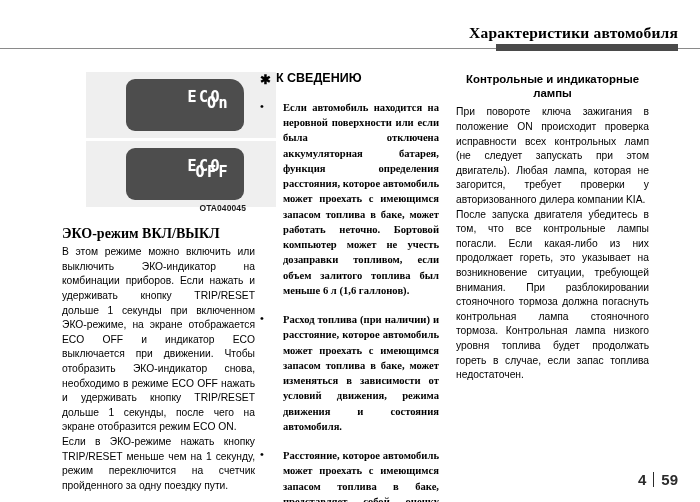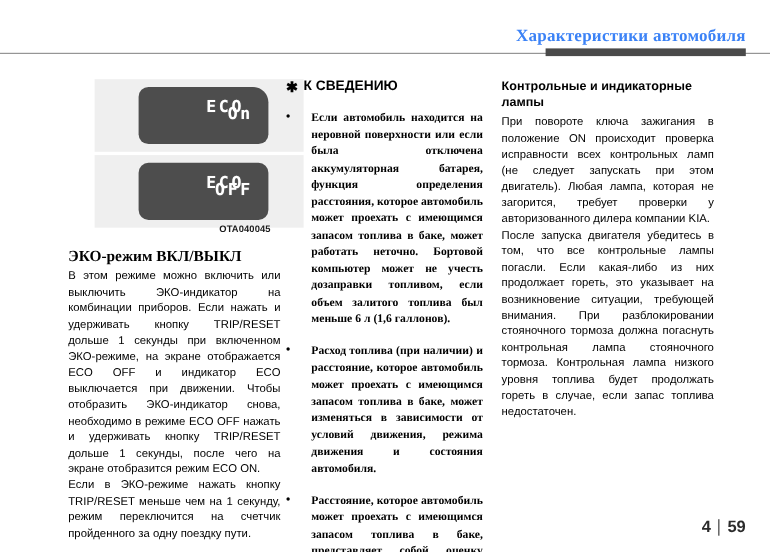--- a/index.html
+++ b/index.html
@@ -31,21 +31,21 @@
     top: 24px;
     height: 34px;
   }
   .header-title {
     position: absolute;
     right: 22px;
     top: 0;
     font-family: "Liberation Serif", serif;
     font-size: 15.5px;
     font-weight: 600;
-    color: #3b82f6;
+    color: #000000;
     letter-spacing: 0.2px;
     white-space: nowrap;
   }
   .header-rule {
     position: absolute;
     left: 0;
     right: 0;
     top: 24px;
     height: 1px;
     background: #8a8a8a;
@@ -193,20 +193,21 @@
   }
   .note-item p { margin: 14px; }
 
   
   .rc-heading {
     font-family: "Liberation Sans", sans-serif;
     font-size: 11.4px;
     font-weight: 700;
     line-height: 1.24;
     color: #000;
+    text-align: center;
   }
   .rc-body {
     margin-top: 5px;
     font-family: "Liberation Sans", sans-serif;
     font-size: 10.3px;
     line-height: 1.42;
     text-align: justify;
     color: #000;
   }
   .rc-body p { margin: 0; }

